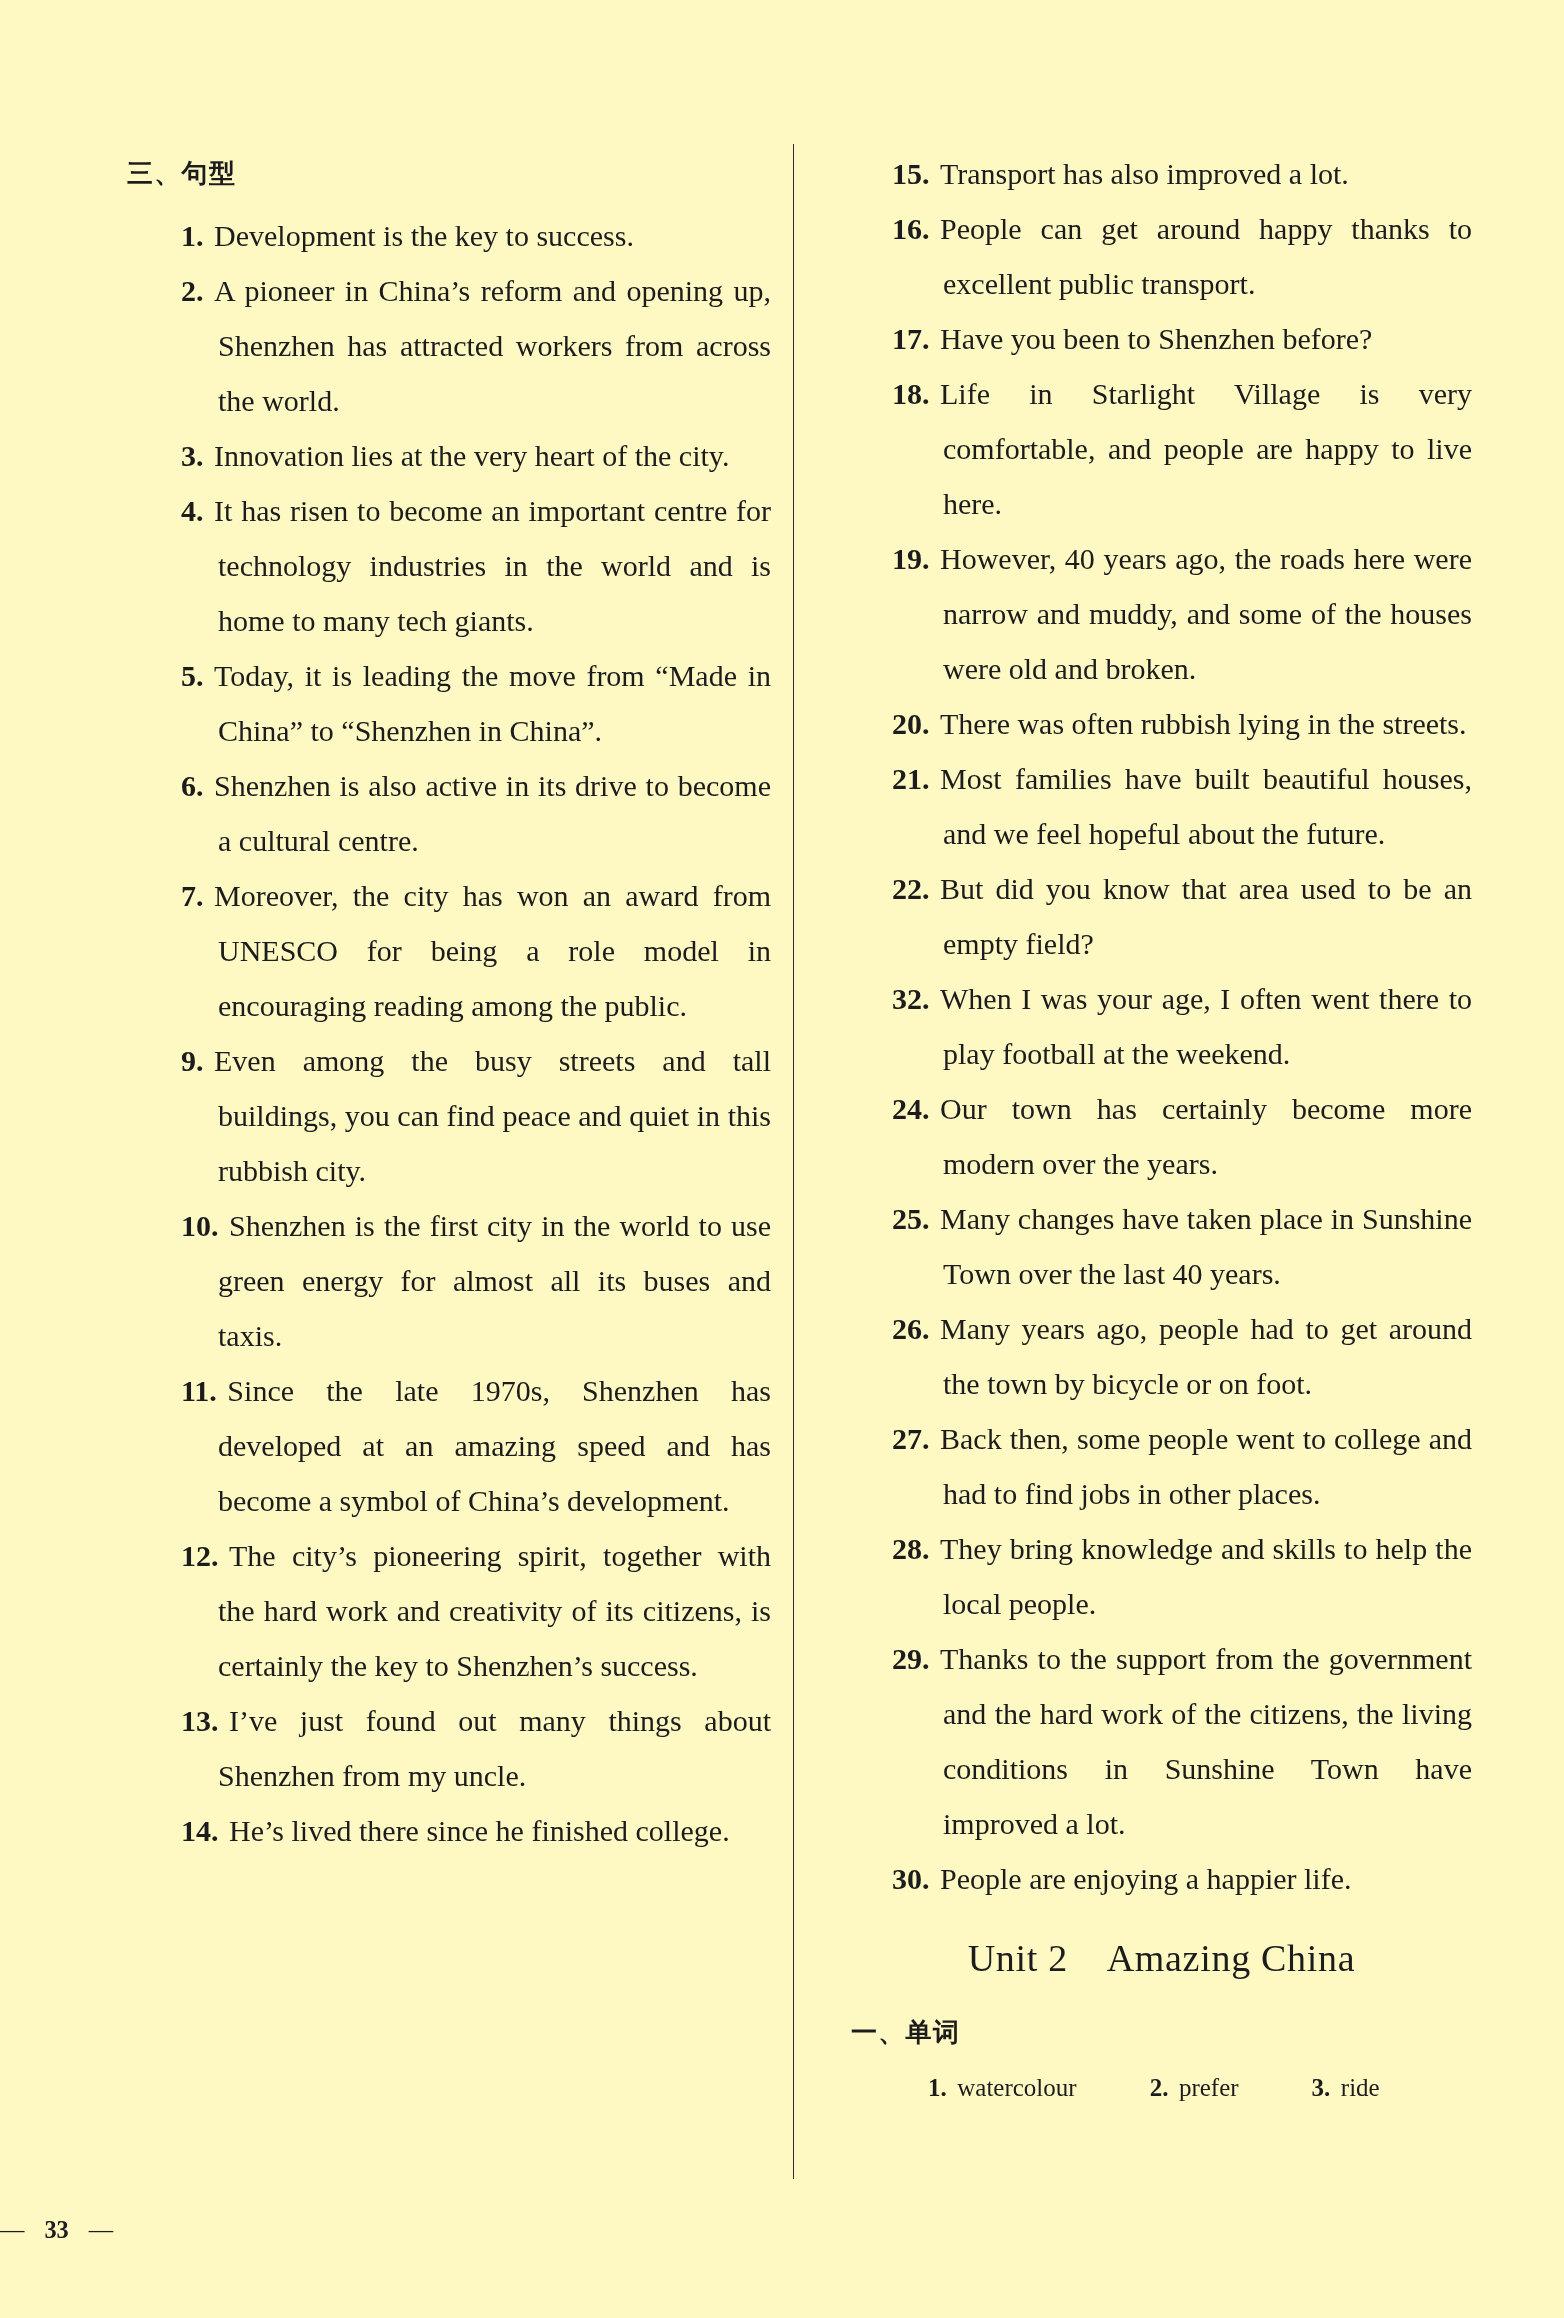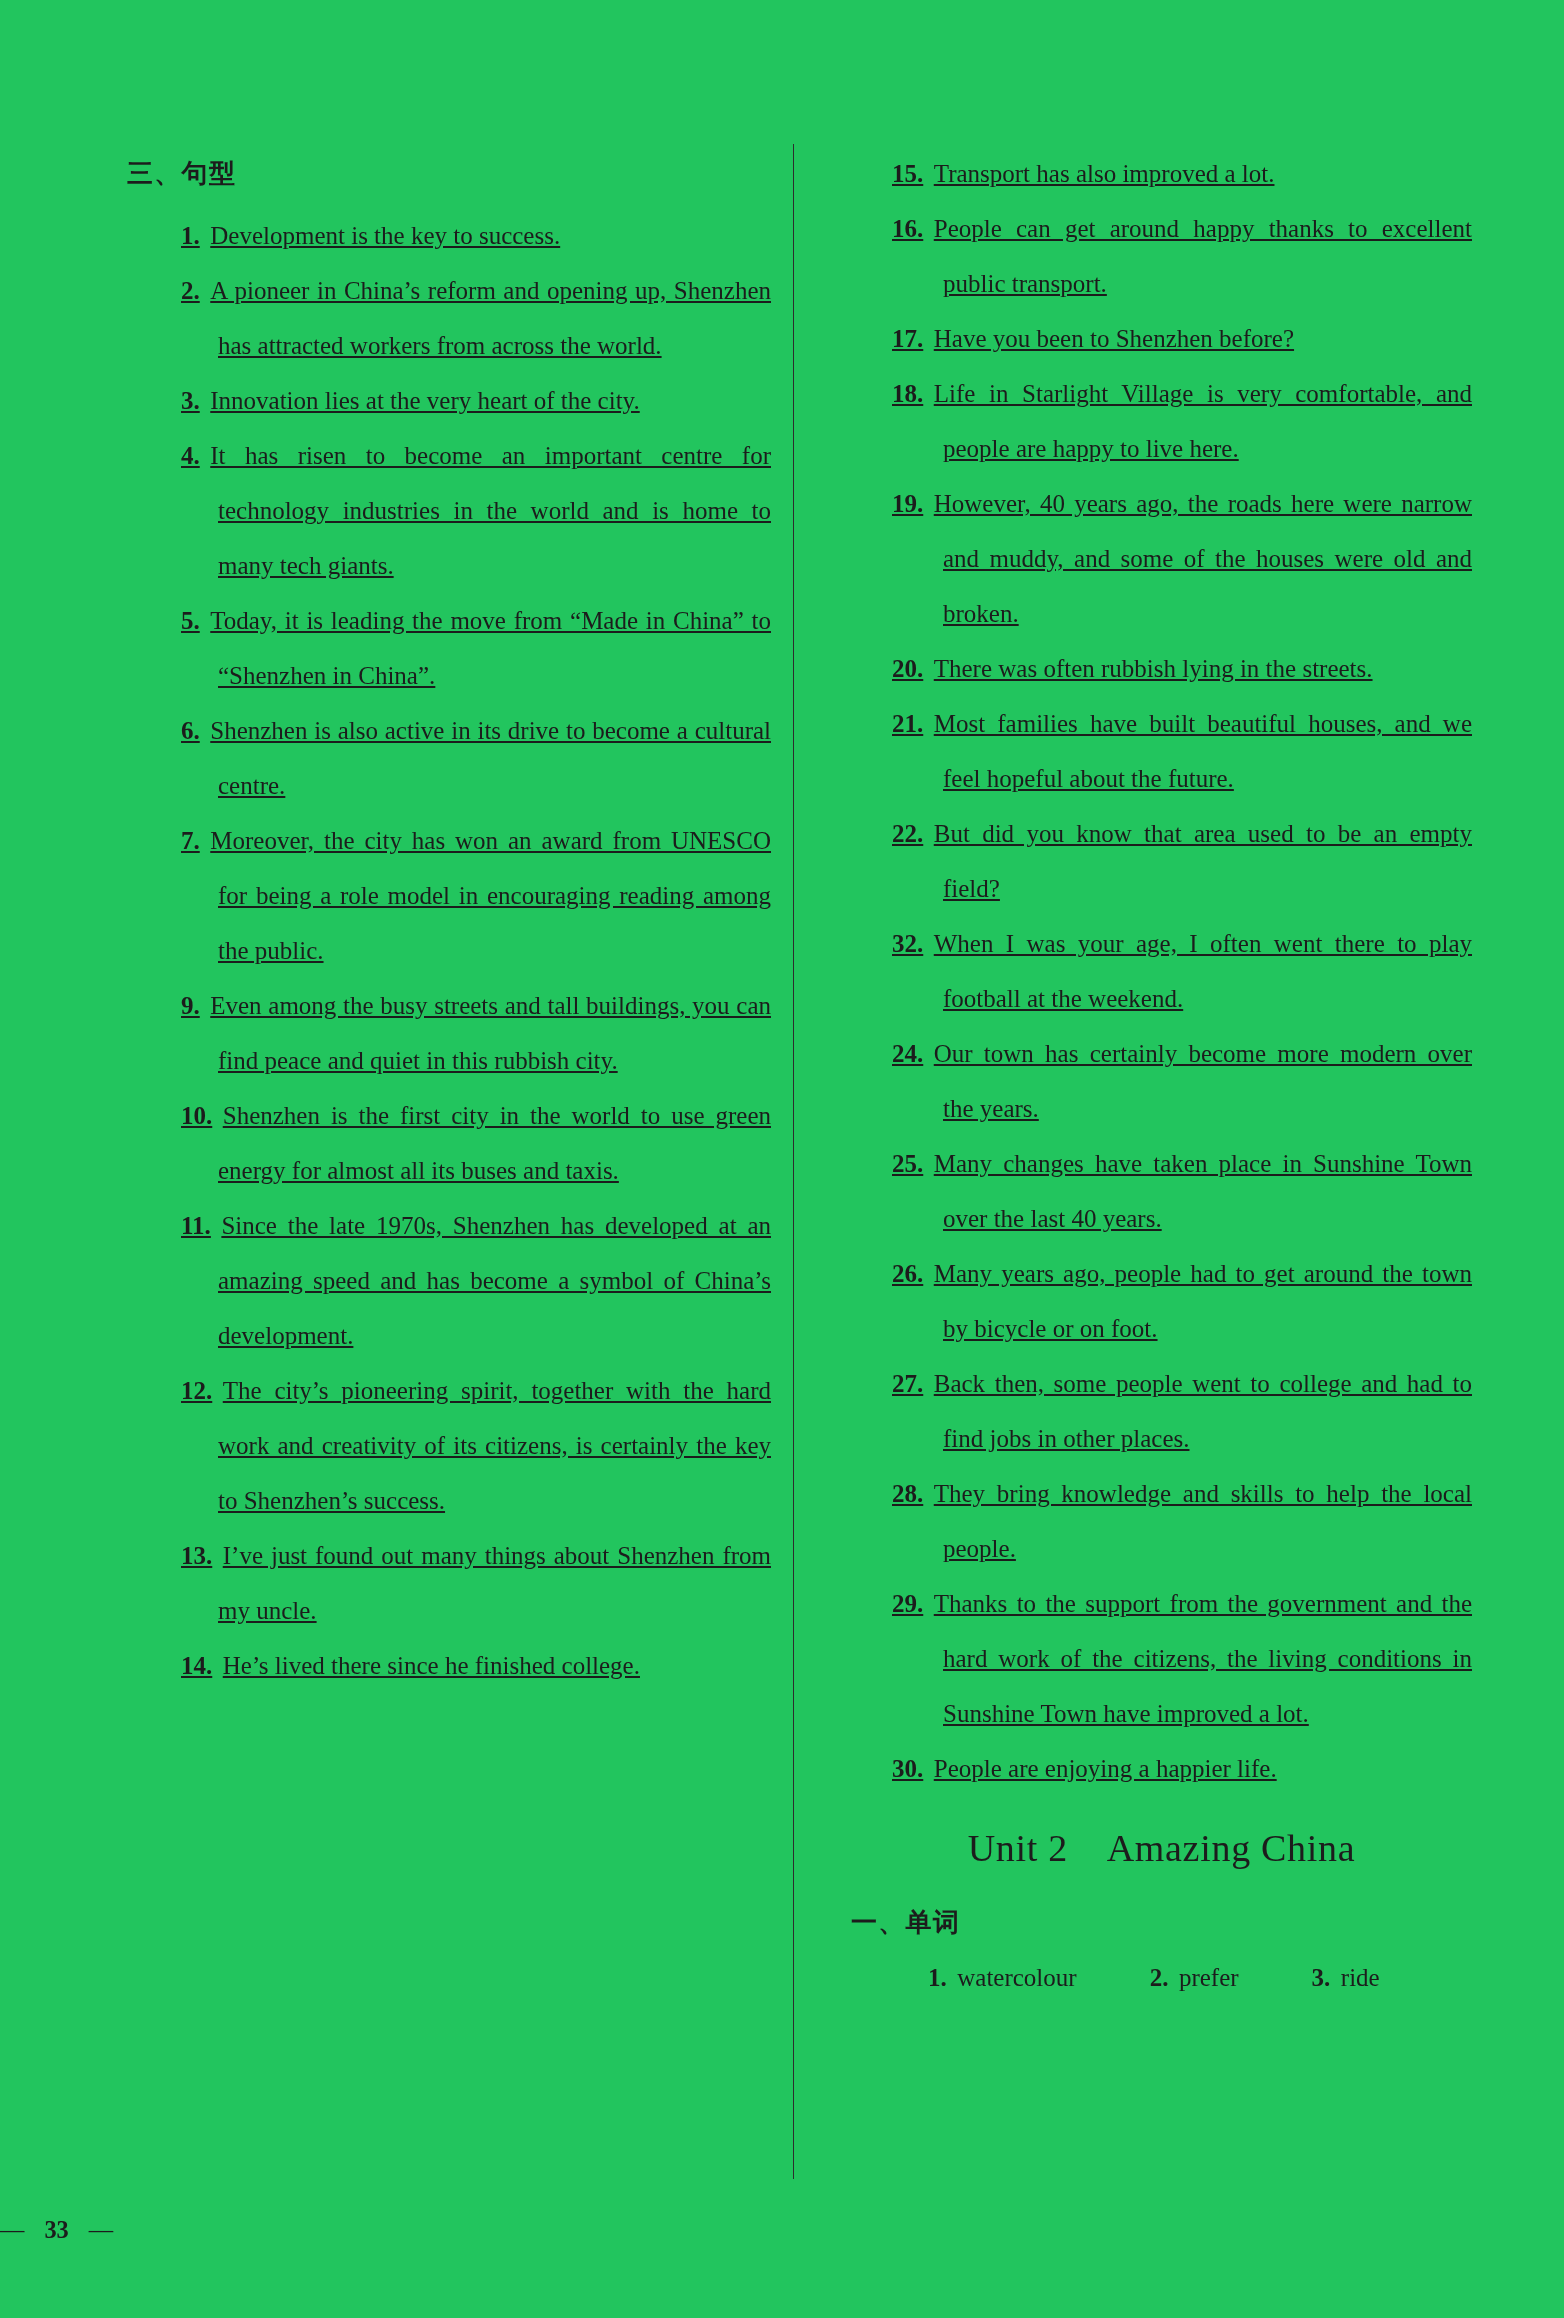--- a/index.html
+++ b/index.html
@@ -6,21 +6,21 @@
   * { margin: 0; padding: 0; box-sizing: border-box; }
   html, body { background: #ffffff; }
   body {
     width: 1564px;
     height: 2319px;
     position: relative;
     font-family: "Liberation Serif", "DejaVu Serif", serif;
     color: #1c1c1c;
     overflow: hidden;
   }
-  .sheet { position: absolute; inset: 0; background: #22c55e; }
+  .sheet { position: absolute; inset: 0; background: #fef9c3; }
 
   .col { position: absolute; top: 146px; }
   .col-left  { left: 127px;  width: 644px; }
   .col-right { left: 851px; width: 621px; }
 
   .divider {
     position: absolute;
     left: 793px;
     top: 144px;
     width: 1.3px;
@@ -32,24 +32,23 @@
     font-family: "DejaVu Sans", "Liberation Sans", sans-serif;
     font-size: 26px;
     font-weight: bold;
     line-height: 55px;
     margin-bottom: 6.6px;
     letter-spacing: 1.3px;
   }
 
   .sent-list { list-style: none; }
   .sent {
-    font-size: 25px;
+    font-size: 30px;
     line-height: 55px;
     text-align: justify;
-    text-decoration: underline;
   }
   .indent-left .sent  { padding-left: 91px; text-indent: -37px; }
   .indent-right .sent { padding-left: 92px; text-indent: -51px; }
   .num { font-weight: bold; margin-right: 10.5px; white-space: nowrap; }
 
   .unit-header {
     margin-top: 29px;
     font-size: 38px;
     font-weight: normal;
     text-align: center;

